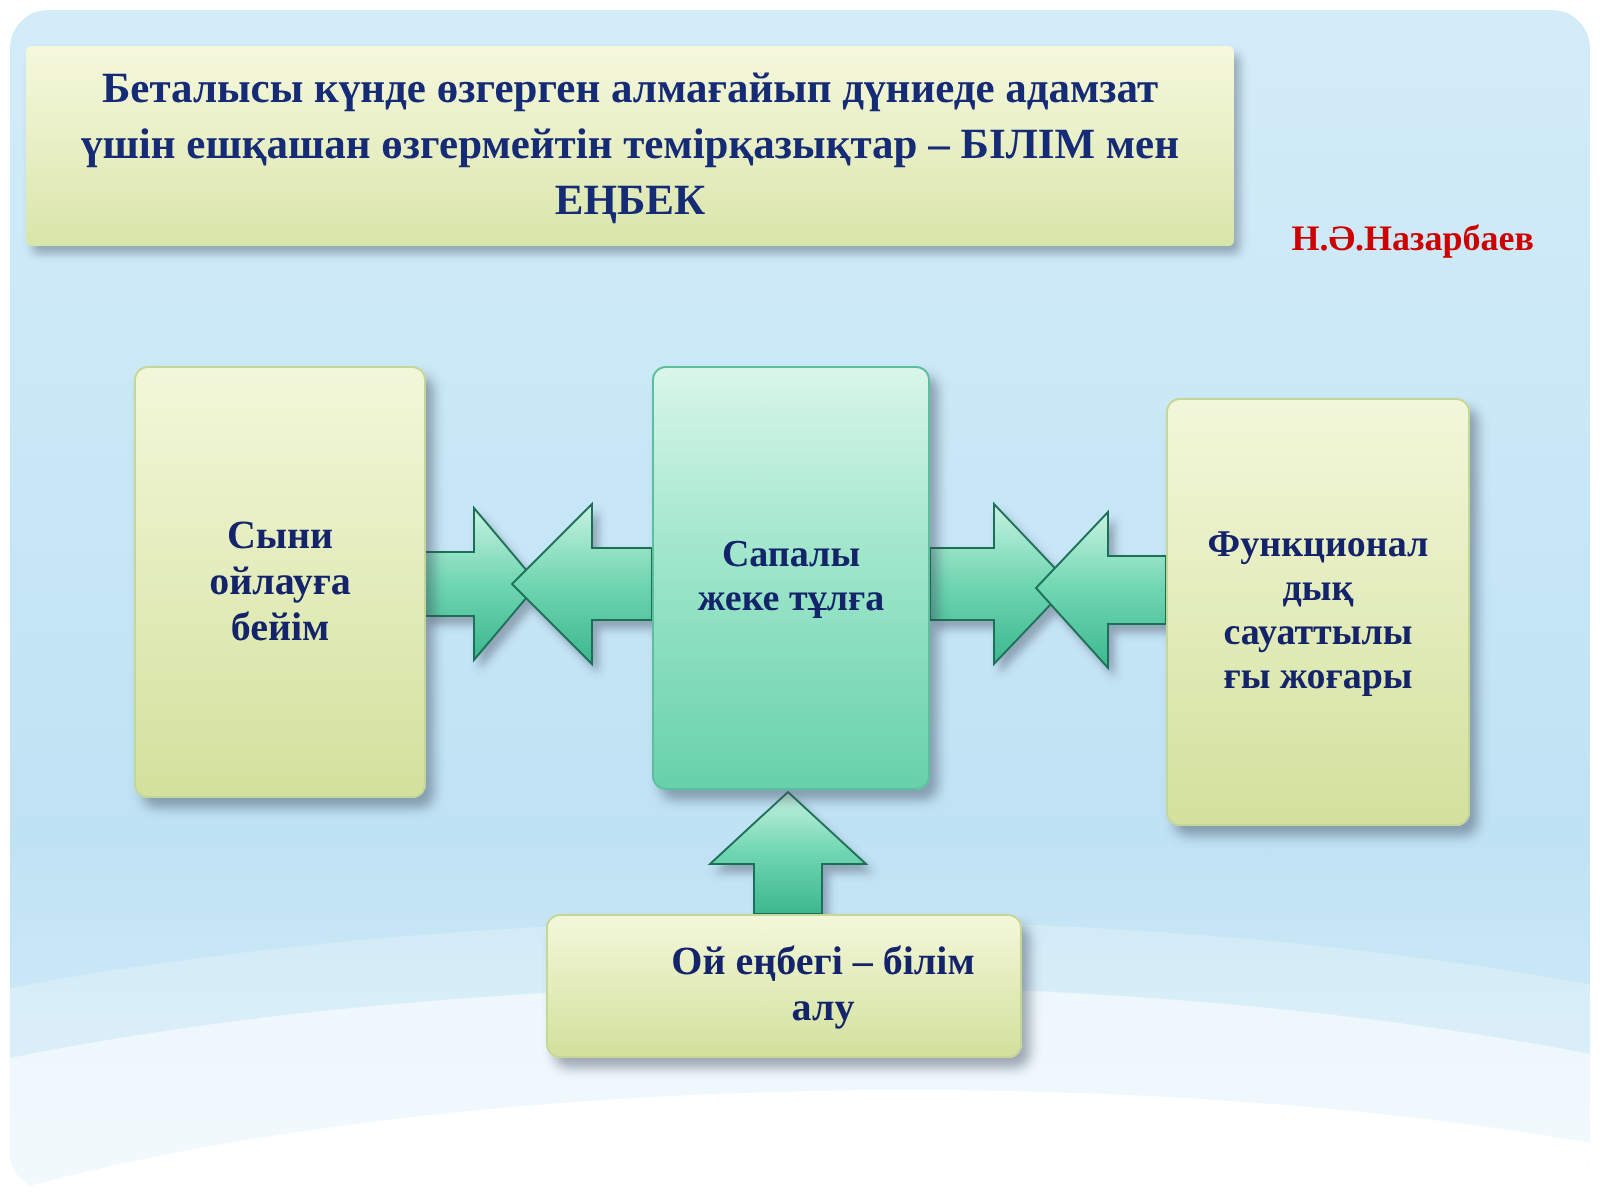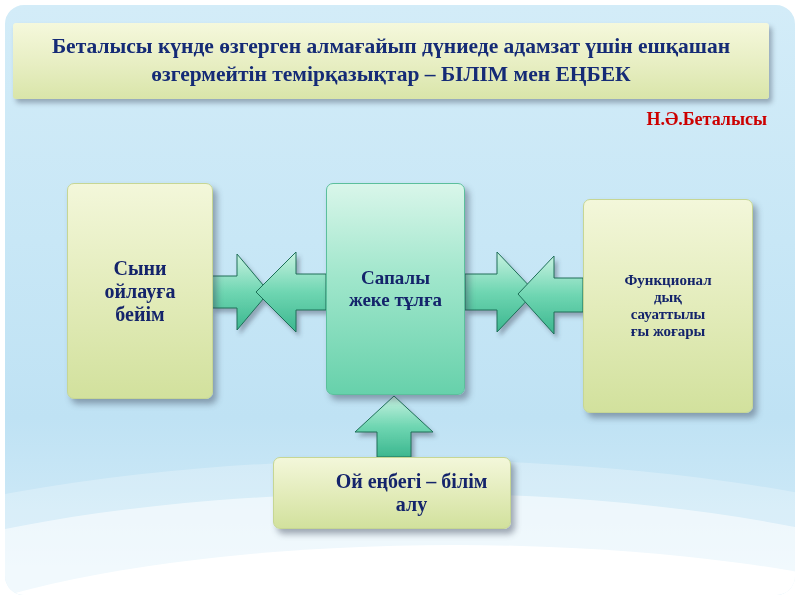--- a/index.html
+++ b/index.html
@@ -28,21 +28,21 @@
     background: #ffffff;
   }
   .swoosh3 {
     position: absolute; left: -300px; top: 455px;
     width: 1400px; height: 380px;
     border-radius: 50%;
     background: rgba(255,255,255,0.25);
   }
 
   .banner {
-    position: absolute; left: 8px; top: 18px; width: 756px;
+    position: absolute; left: 8px; top: 18px; width: 604px;
     min-height: 76px;
     background: linear-gradient(180deg, #f5f8dc 0%, #e7eec2 55%, #d9e5a9 100%);
     border-radius: 3px;
     box-shadow: 3px 4px 5px rgba(60,70,90,0.40);
     display: flex; align-items: center; justify-content: flex-start;
     padding: 8px 14px;
   }
   .banner .title {
     color: #152b76;
     font-weight: bold;
@@ -75,21 +75,21 @@
     border: 1px solid #c6d694;
   }
   .box-teal {
     background: linear-gradient(180deg, #d9f6ea 0%, #9fe6cb 45%, #67d1ab 100%);
     border: 1px solid #5bbf9c;
     font-family: Liberation Serif, serif;
   }
 
   .box-left   { left: 62px;  top: 178px; width: 146px; height: 216px; font-size: 20px; justify-content: center; }
   .box-center { left: 321px; top: 178px; width: 139px; height: 212px; font-size: 19px; }
-  .box-right  { left: 578px; top: 194px; width: 170px; height: 214px; font-size: 15px; }
+  .box-right  { left: 578px; top: 194px; width: 152px; height: 214px; font-size: 19px; }
   .box-bottom { left: 268px; top: 452px; width: 238px; height: 72px;  font-size: 20px; padding-left: 45px; }
 
   .arrows {
     position: absolute; inset: 0;
     width: 800px; height: 600px;
     pointer-events: none;
   }
 </style>
 </head>
 <body>
@@ -97,21 +97,21 @@
 <div class="slide">
 
   <div class="swoosh3"></div>
   <div class="swoosh1"></div>
   <div class="swoosh2"></div>
 
   <div class="banner">
     <div class="title">Беталысы күнде өзгерген алмағайып дүниеде адамзат үшін ешқашан өзгермейтін темірқазықтар – БІЛІМ мен ЕҢБЕК</div>
   </div>
 
-  <div class="author">Н.Ә.Беталысы</div>
+  <div class="author">Н.Ә.Назарбаев</div>
 
   <svg class="arrows" viewBox="0 0 800 600" xmlns="http://www.w3.org/2000/svg">
     <defs>
       <linearGradient id="arrowGrad" x1="0" y1="0" x2="0" y2="1">
         <stop offset="0%" stop-color="#c8f2e1"></stop>
         <stop offset="50%" stop-color="#6fd6b2"></stop>
         <stop offset="100%" stop-color="#3cb78f"></stop>
       </linearGradient>
       <filter id="ds" x="-20%" y="-20%" width="150%" height="150%">
         <feDropShadow dx="3" dy="4" stdDeviation="2" flood-color="#3c465a" flood-opacity="0.4"></feDropShadow>

